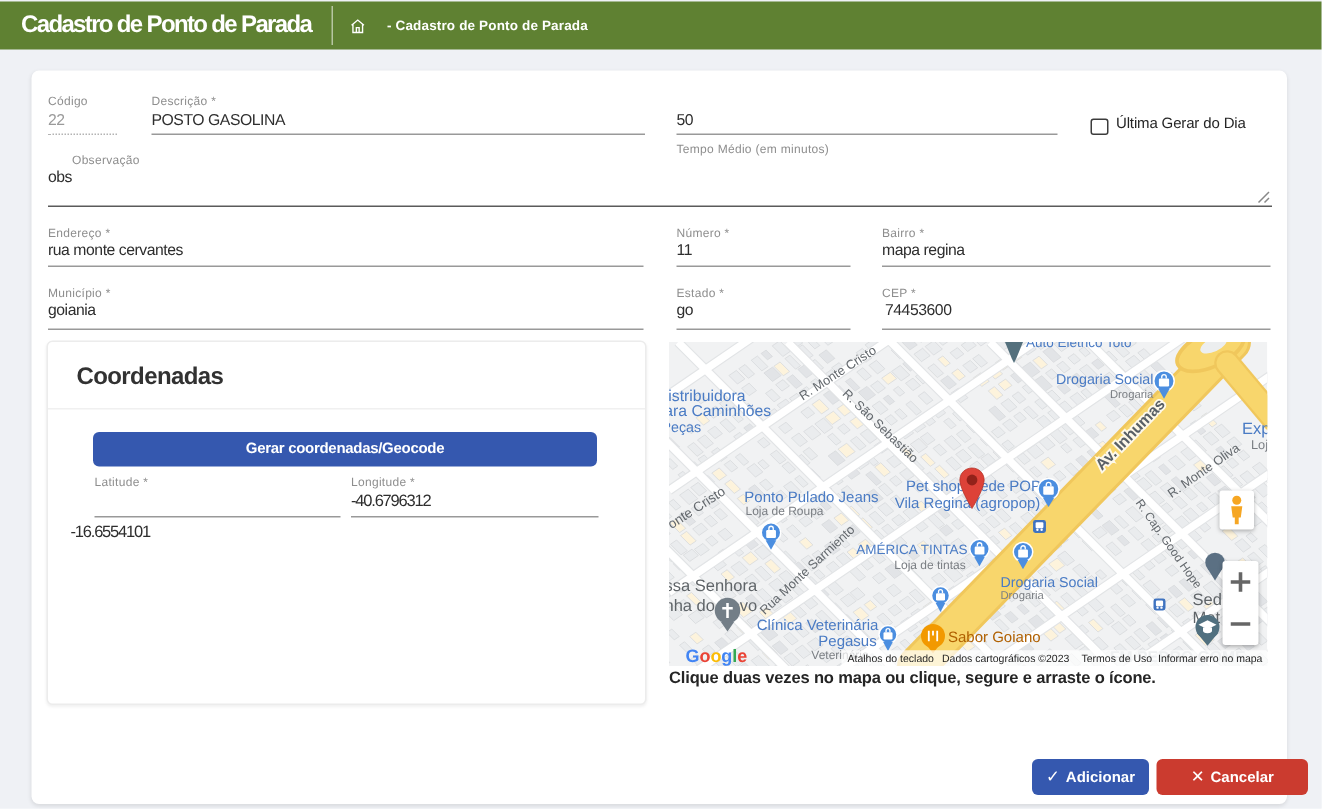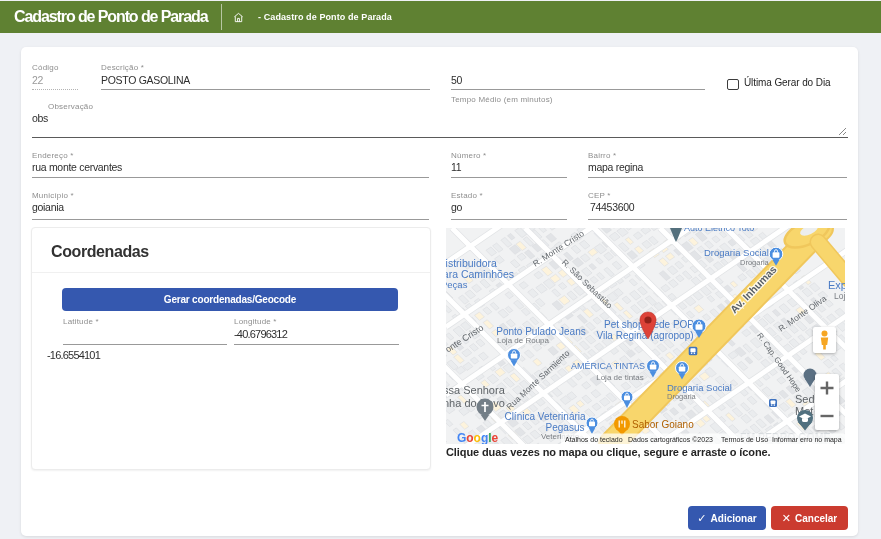--- a/index.html
+++ b/index.html
@@ -19,21 +19,21 @@
 .cb {position:absolute;left:727px;top:78.5px;width:11.5px;height:11.5px;border:1.4px solid #3c3c3c;border-radius:2px;}
 .cblbl {position:absolute;left:744px;top:76.5px;font-size:10px;color:#252525;letter-spacing:-0.1px;}
 .ccard {position:absolute;left:31px;top:227px;width:400px;height:243px;background:#fff;border:1px solid #ececec;border-radius:4px;box-shadow:0 1px 2px rgba(0,0,0,0.06);}
 .chead {position:absolute;left:51px;top:242.5px;font-size:16px;font-weight:bold;color:#323232;letter-spacing:-0.4px;}
 .cdiv {position:absolute;left:32px;top:272px;width:398px;height:1px;background:#f0f0f0;}
 .gbtn {position:absolute;left:62px;top:287.5px;width:336px;height:23.5px;background:#3558af;border-radius:4px;color:#fff;font-size:10px;font-weight:bold;text-align:center;line-height:23.5px;letter-spacing:-0.2px;}
 .map {position:absolute;left:446px;top:228px;width:399px;height:216px;overflow:hidden;}
 .mapnote {position:absolute;left:446px;top:446px;font-size:11px;font-weight:bold;color:#252525;letter-spacing:-0.1px;}
 .btn {position:absolute;top:505.5px;height:24px;border-radius:4px;color:#fff;font-size:10px;font-weight:bold;text-align:center;line-height:24px;}
 .badd {left:688px;width:78px;background:#3558af;}
-.bcan {left:771px;width:77px;background:#cb3b2f;}
+.bcan {left:771px;width:101px;background:#cb3b2f;}
 .bic {font-weight:normal;margin-right:4px;font-size:11px;}
 </style></head>
 <body>
 <div class="hdr">
 <div class="ttl">Cadastro de Ponto de Parada</div>
 <div class="vdiv"></div>
 <svg class="home" width="11" height="11" viewBox="0 0 24 24" fill="none" stroke="#fff" stroke-width="2">
       <path d="M3,10.5 L12,3 L21,10.5 M5,9.5 V21 H19 V9.5 M10,21 V14 H14 V21"></path>
     </svg>
 <div class="crumb">- Cadastro de Ponto de Parada</div>

